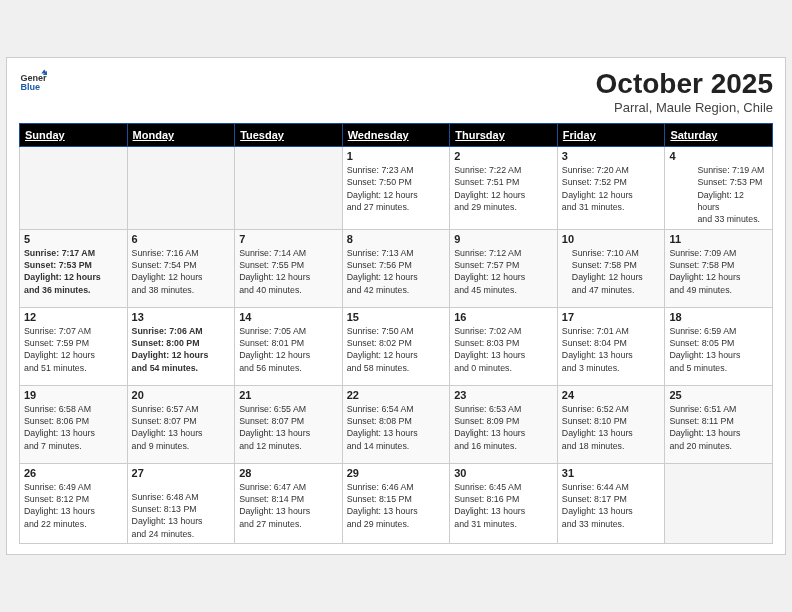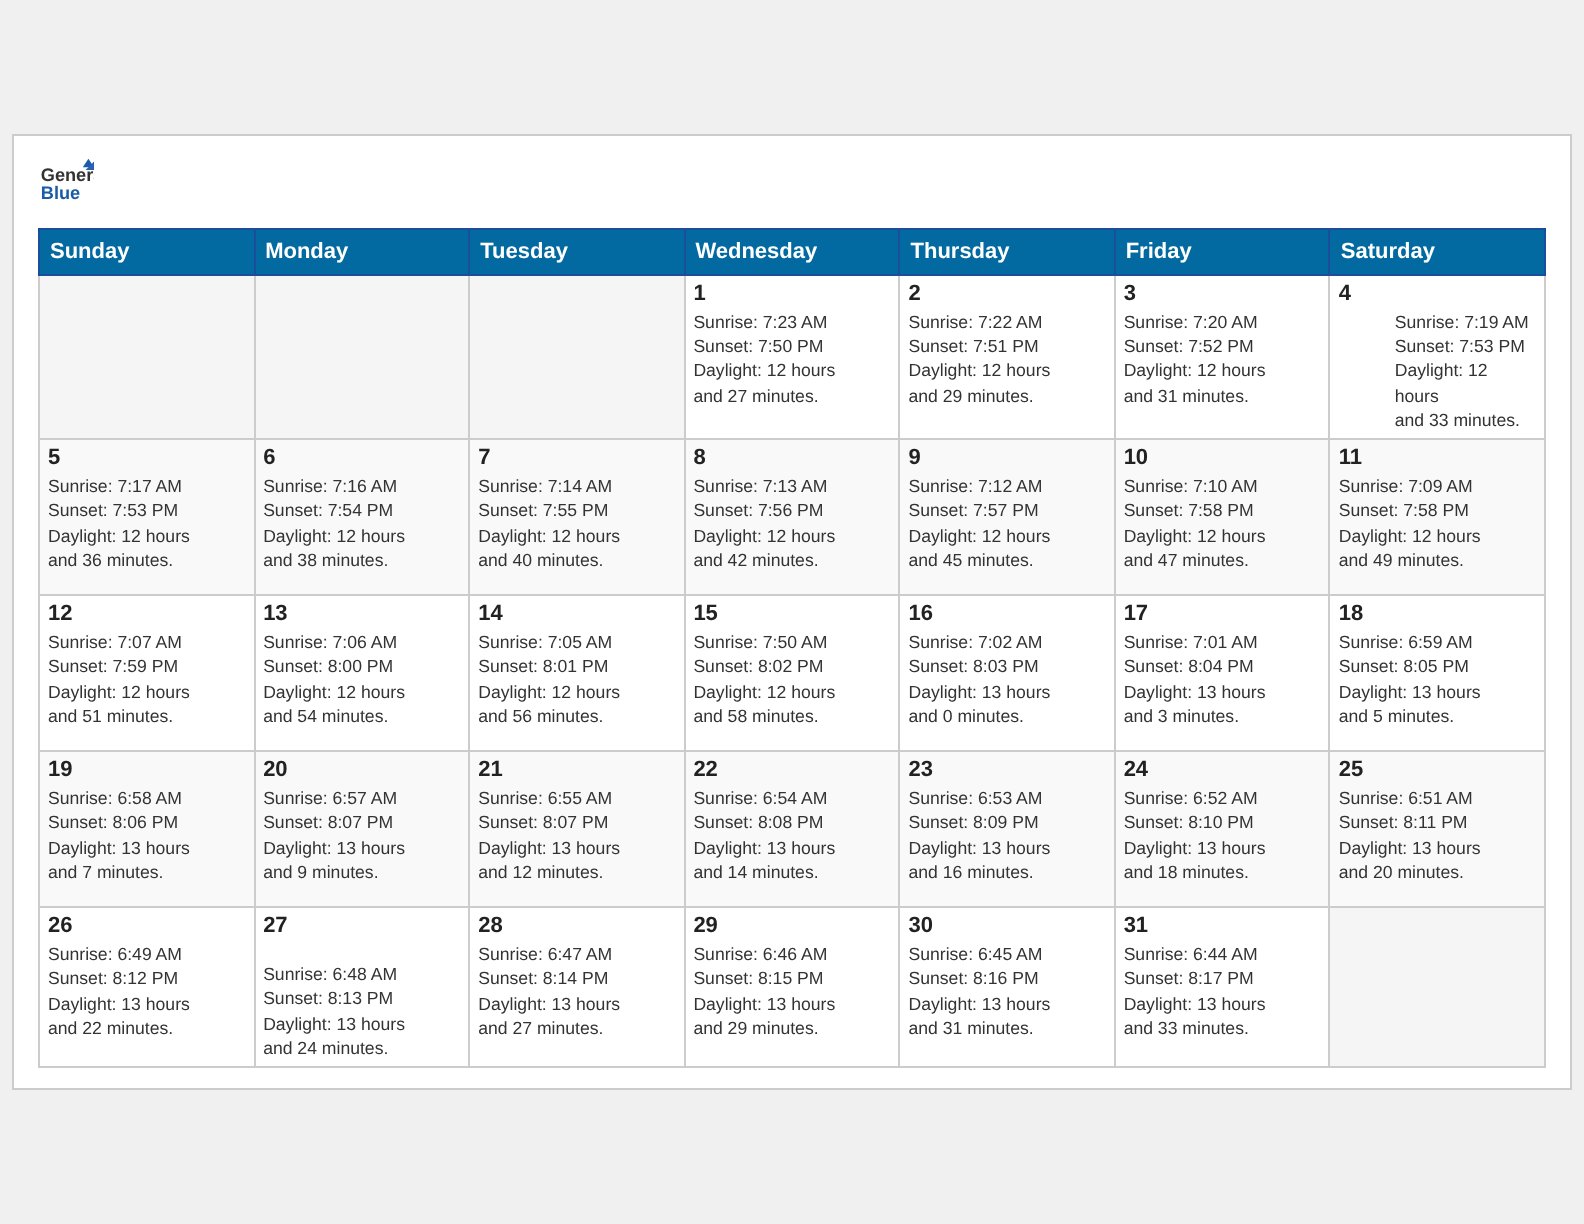--- a/index.html
+++ b/index.html
@@ -45,26 +45,27 @@
     .location {
       font-size: 13px;
       color: #444;
     }
     .calendar-grid {
       width: 100%;
       border-collapse: collapse;
       font-size: 9.5px;
     }
     .calendar-grid th {
-      background: #0369a1;
+      background: #000000;
       color: white;
       text-align: left;
       padding: 5px 5px;
       font-size: 11px;
       border: 1px solid #1a4d9a;
+      text-decoration: underline;
     }
     .calendar-grid td {
       border: 1px solid #ccc;
       vertical-align: top;
       padding: 3px 4px;
       width: calc(100% / 7);
       height: 78px;
       background: white;
     }
     .calendar-grid tr:nth-child(even) td {
@@ -92,20 +93,24 @@
 <div class="calendar-container">
   <div class="header">
     <div class="logo">
       <svg class="logo-icon" viewBox="0 0 40 40">
         <text x="2" y="18" font-size="13" font-weight="bold" fill="#333" font-family="Arial">General</text>
         <text x="2" y="31" font-size="13" font-weight="bold" fill="#1a5ca8" font-family="Arial">Blue</text>
         <polygon points="32,8 40,8 36,2" fill="#1a5ca8"></polygon>
         <polygon points="34,10 40,10 40,4" fill="#2962b5"></polygon>
       </svg>
     </div>
+    <div class="title-block">
+      <div class="month-year">October 2025</div>
+      <div class="location">Parral, Maule Region, Chile</div>
+    </div>
   </div>
 
   <table class="calendar-grid">
     <thead>
       <tr>
       <th>Sunday</th>
           <th>Monday</th>
           <th>Tuesday</th>
           <th>Wednesday</th>
           <th>Thursday</th>
@@ -143,21 +148,21 @@
             <span class="day-number">4</span>
             <div class="day-info" style="white-space: pre-line; margin-left: 28px;">Sunrise: 7:19 AM
 Sunset: 7:53 PM
 Daylight: 12 hours
 and 33 minutes.</div>
           </td>
         </tr>
         <tr>
           <td>
             <span class="day-number">5</span>
-            <div class="day-info" style="white-space: pre-line;">Sunrise: 7:17 AM
+            <div class="day-info" style="white-space: pre-line; font-weight: bold;">Sunrise: 7:17 AM
 Sunset: 7:53 PM
 Daylight: 12 hours
 and 36 minutes.</div>
           </td>
           <td>
             <span class="day-number">6</span>
             <div class="day-info" style="white-space: pre-line;">Sunrise: 7:16 AM
 Sunset: 7:54 PM
 Daylight: 12 hours
 and 38 minutes.</div>
@@ -178,21 +183,21 @@
           </td>
           <td>
             <span class="day-number">9</span>
             <div class="day-info" style="white-space: pre-line;">Sunrise: 7:12 AM
 Sunset: 7:57 PM
 Daylight: 12 hours
 and 45 minutes.</div>
           </td>
           <td>
             <span class="day-number">10</span>
-            <div class="day-info" style="white-space: pre-line;">Sunrise: 7:10 AM
+            <div class="day-info" style="white-space: pre-line; margin-left: 10px;">Sunrise: 7:10 AM
 Sunset: 7:58 PM
 Daylight: 12 hours
 and 47 minutes.</div>
           </td>
           <td>
             <span class="day-number">11</span>
             <div class="day-info" style="white-space: pre-line;">Sunrise: 7:09 AM
 Sunset: 7:58 PM
 Daylight: 12 hours
 and 49 minutes.</div>
@@ -201,21 +206,21 @@
         <tr>
           <td>
             <span class="day-number">12</span>
             <div class="day-info" style="white-space: pre-line;">Sunrise: 7:07 AM
 Sunset: 7:59 PM
 Daylight: 12 hours
 and 51 minutes.</div>
           </td>
           <td>
             <span class="day-number">13</span>
-            <div class="day-info" style="white-space: pre-line;">Sunrise: 7:06 AM
+            <div class="day-info" style="white-space: pre-line; font-weight: bold;">Sunrise: 7:06 AM
 Sunset: 8:00 PM
 Daylight: 12 hours
 and 54 minutes.</div>
           </td>
           <td>
             <span class="day-number">14</span>
             <div class="day-info" style="white-space: pre-line;">Sunrise: 7:05 AM
 Sunset: 8:01 PM
 Daylight: 12 hours
 and 56 minutes.</div>

